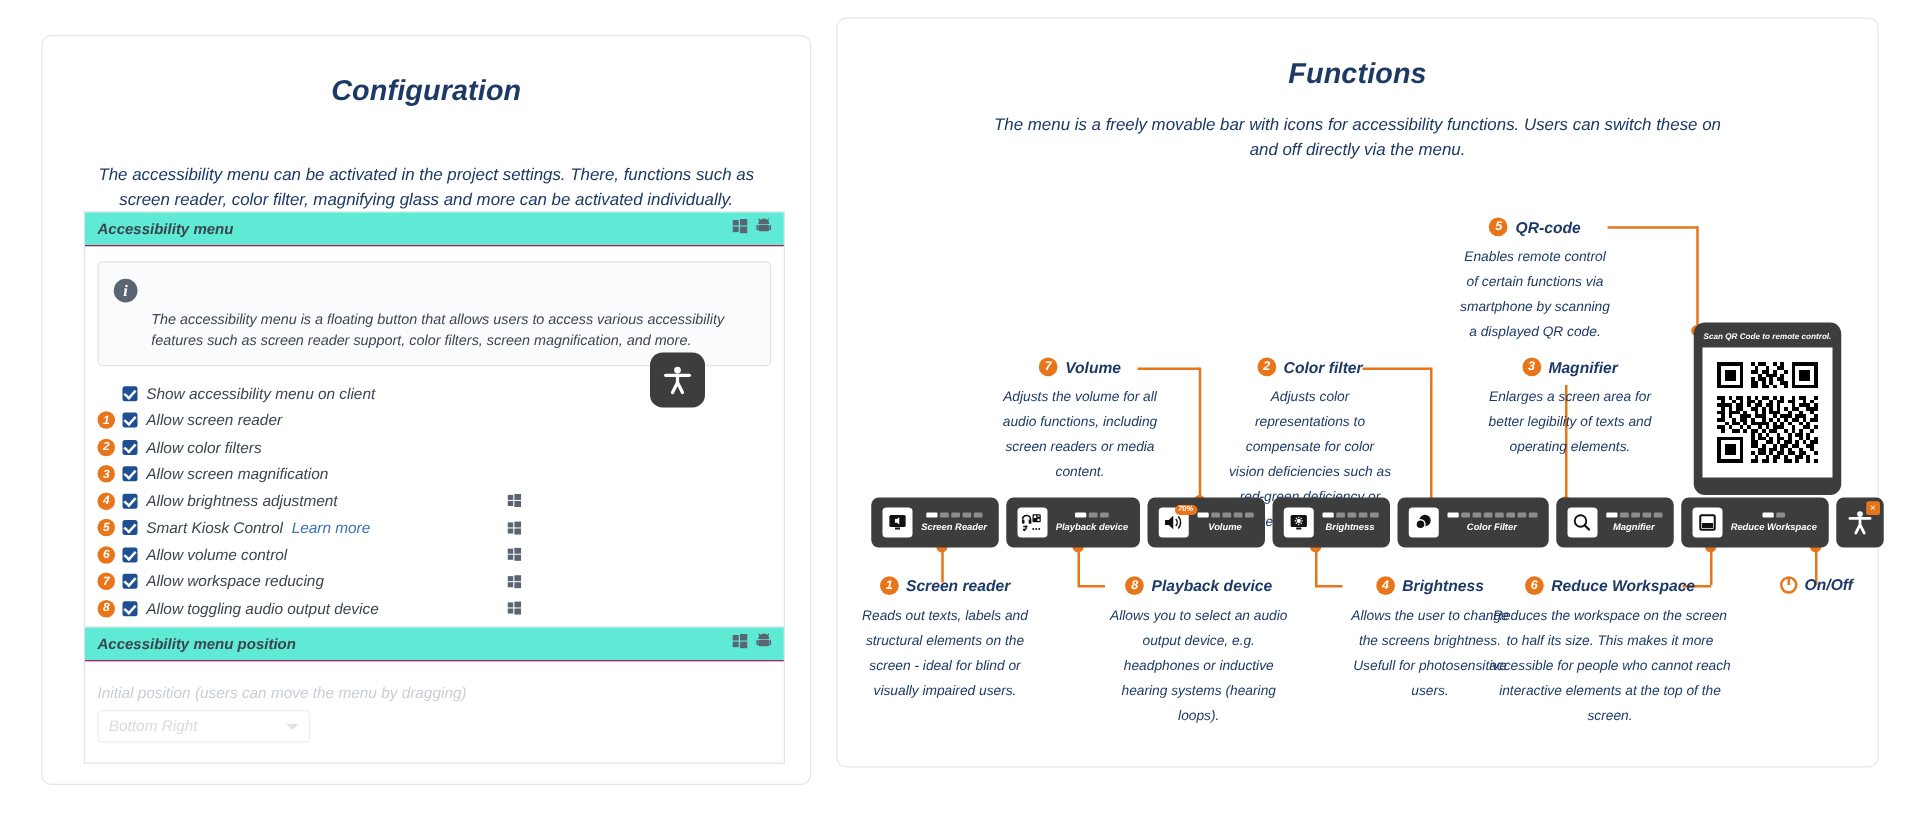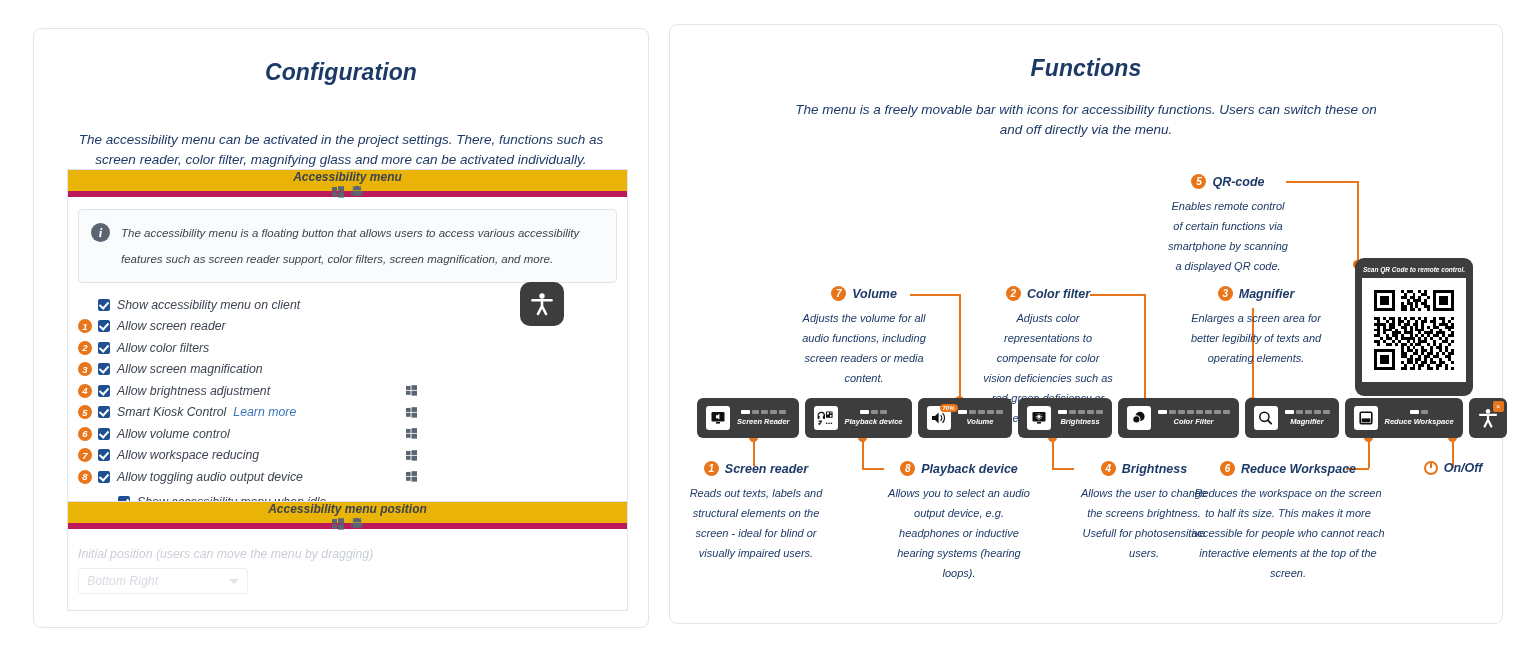--- a/index.html
+++ b/index.html
@@ -13,21 +13,21 @@
   .page { position: relative; width: 1536px; height: 547px; font-style: italic; }
 
   
   .card {
     position: absolute;
     background: #ffffff;
     border: 1px solid #e3e6ea;
     border-radius: 8px;
   }
   #card-left  { left: 33px;  top: 28px; width: 616px; height: 600px; }
-  #card-right { left: 669px; top: 24px; width: 834px; height: 600px; }
+  #card-right { left: 669px; top: 14px; width: 834px; height: 600px; }
 
   .card-title {
     text-align: center;
     color: #1d3a67;
     font-weight: bold;
     font-size: 23px;
     letter-spacing: .1px;
     margin-top: 30px;
   }
   .card-sub {
@@ -42,27 +42,26 @@
 
   
   .panel {
     position: absolute;
     left: 33px; right: 20px;
     border: 1px solid #e0e3e7;
     border-bottom: none;
     background: #ffffff;
   }
   .panel-head {
-    background: #eab308;
-    border-bottom: 6px solid #be185d;
+    background: #5eead4;
+    border-bottom: 1px solid #be185d;
     height: 27px;
     display: flex;
     align-items: center;
     padding: 0 10px;
-    flex-direction: column;
   }
   .panel-head-title {
     color: #3c4450;
     font-size: 12px;
     font-weight: bold;
     flex: 1;
   }
   .os-icons { display: flex; align-items: center; gap: 7px; }
 
   .panel-body { padding: 12px 10px 14px 10px; position: relative; }
@@ -72,21 +71,22 @@
     align-items: flex-start;
     gap: 11px;
     border: 1px solid #e0e3e7;
     border-radius: 4px;
     background: #fafbfc;
     padding: 10px 12px;
   }
   .info-text {
     color: #3c4450;
     font-size: 11.5px;
-    line-height: 26px;
+    line-height: 17px;
+    margin-top: 28px;
   }
   .info-circle {
     flex: none;
     width: 19px; height: 19px;
     border-radius: 50%;
     background: #5b6472;
     color: #ffffff;
     font-size: 13px;
     font-weight: bold;
     font-family: "Liberation Serif", serif;

